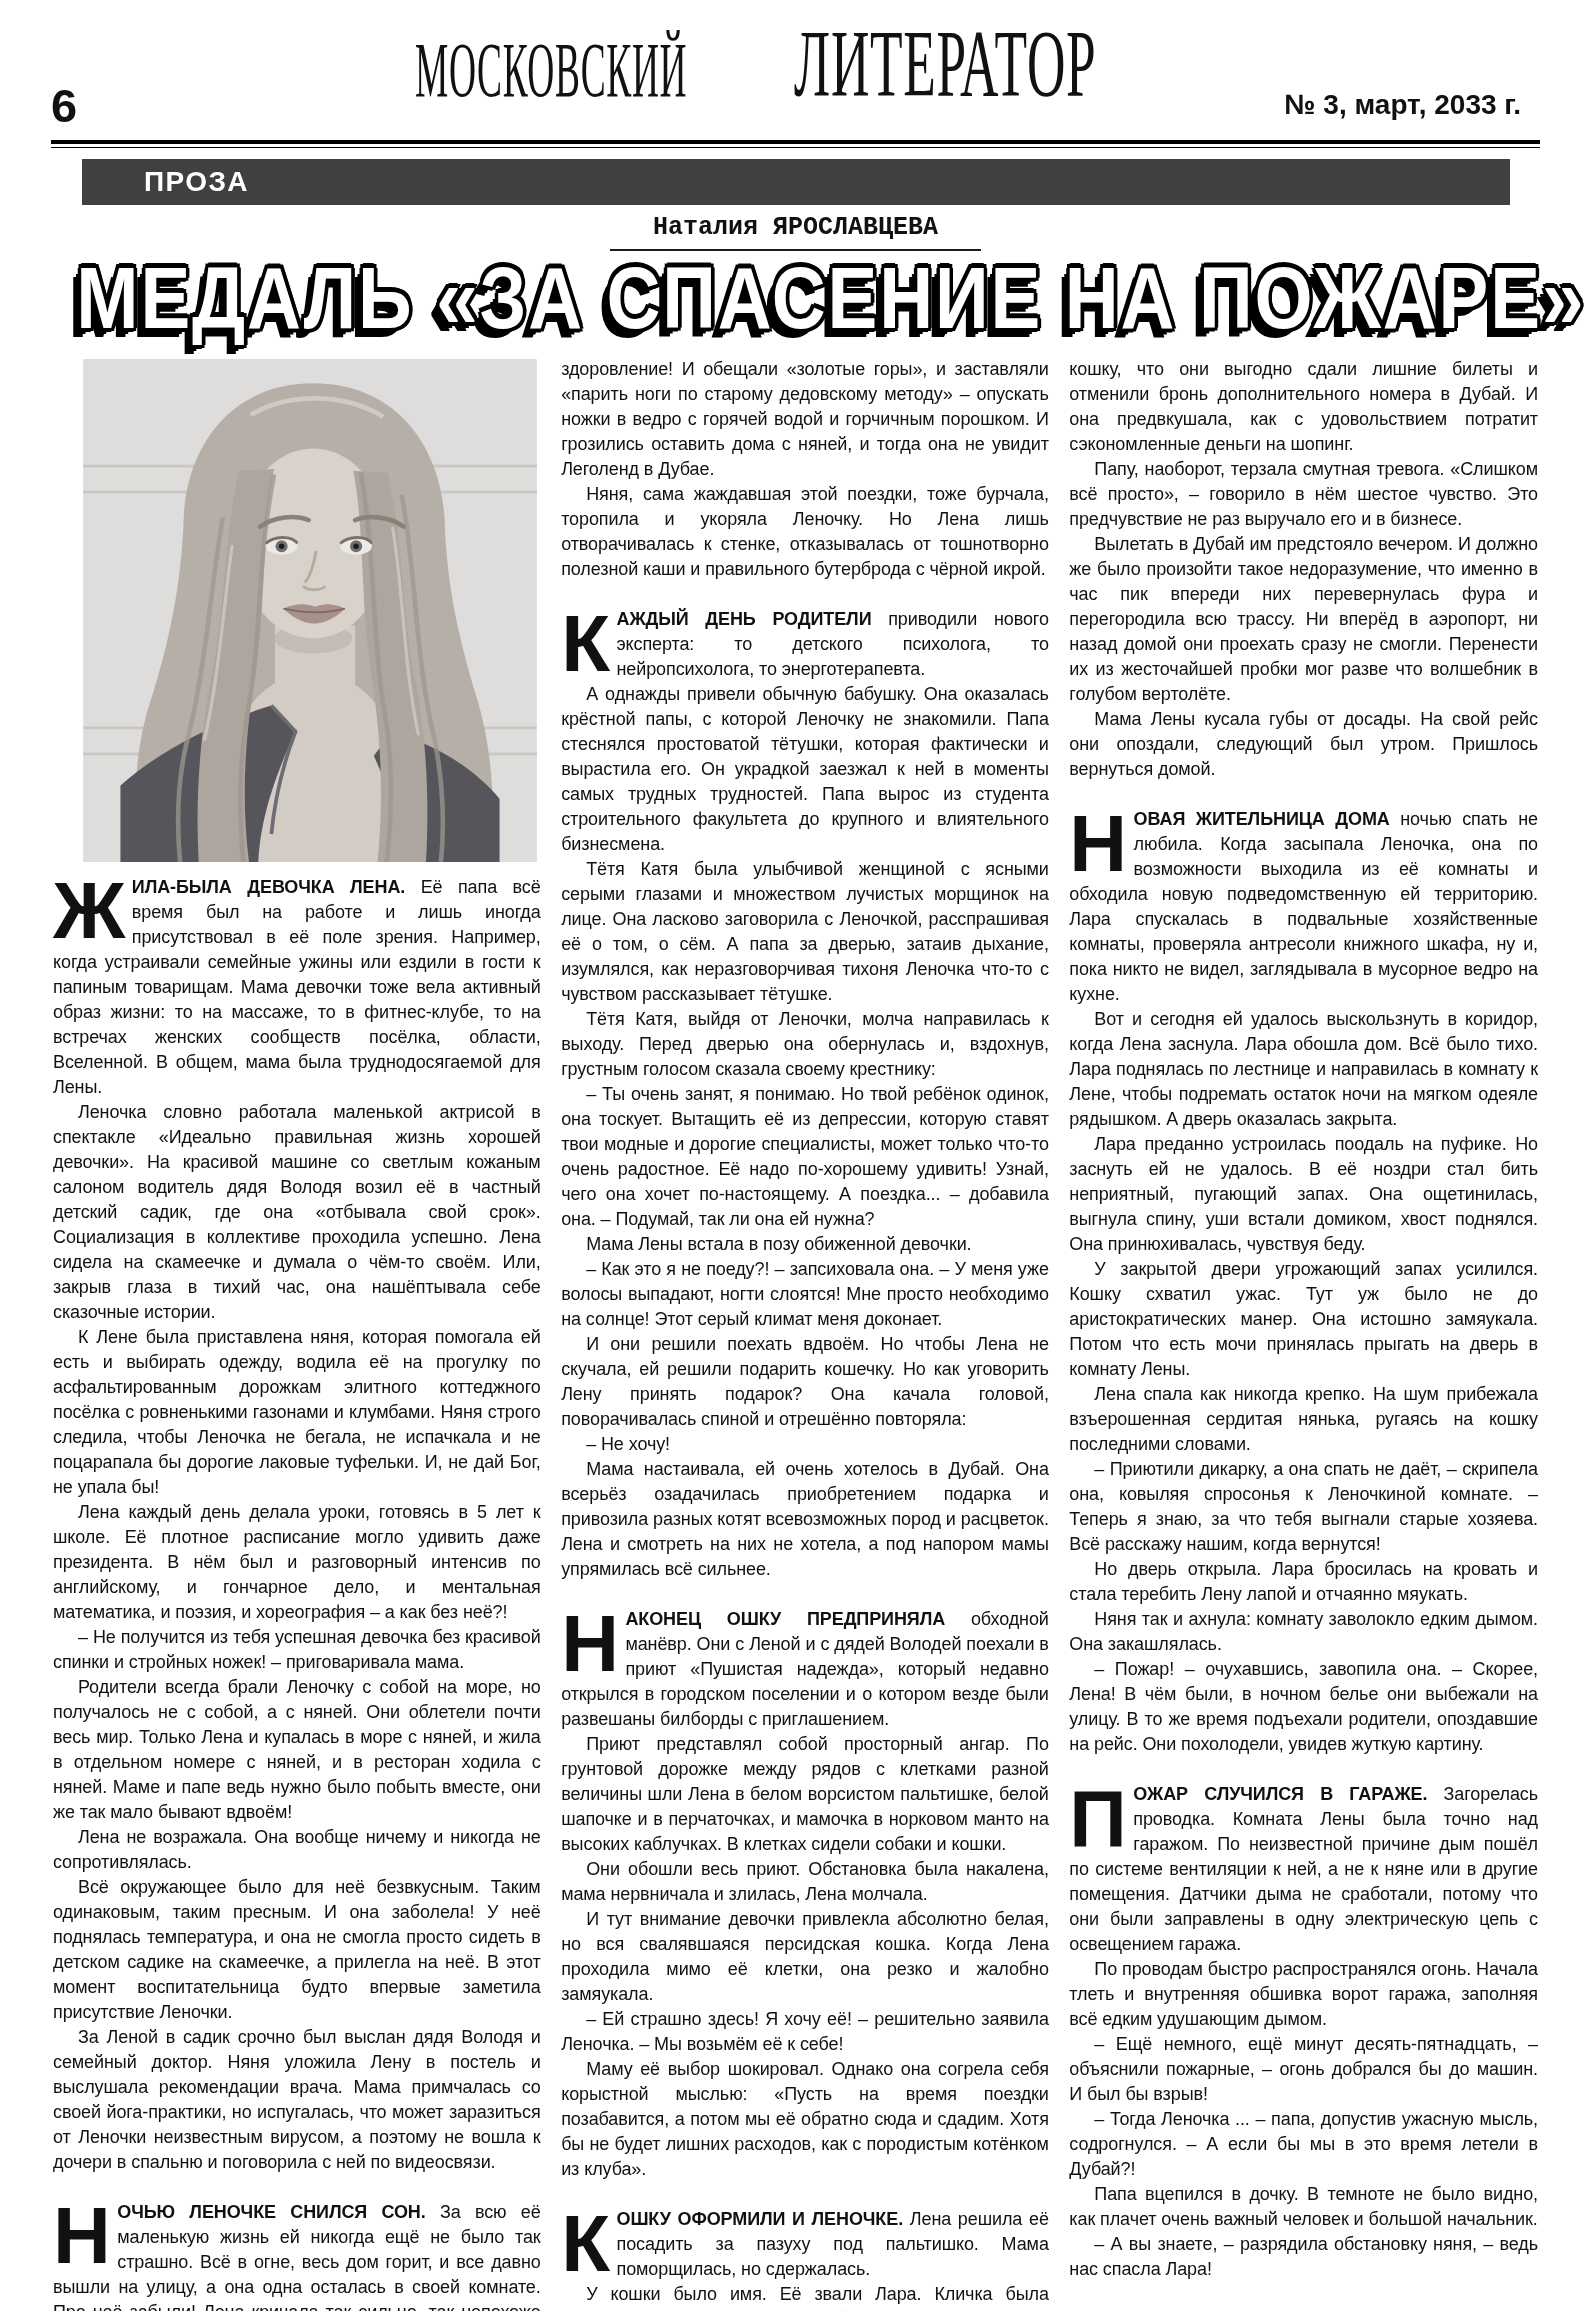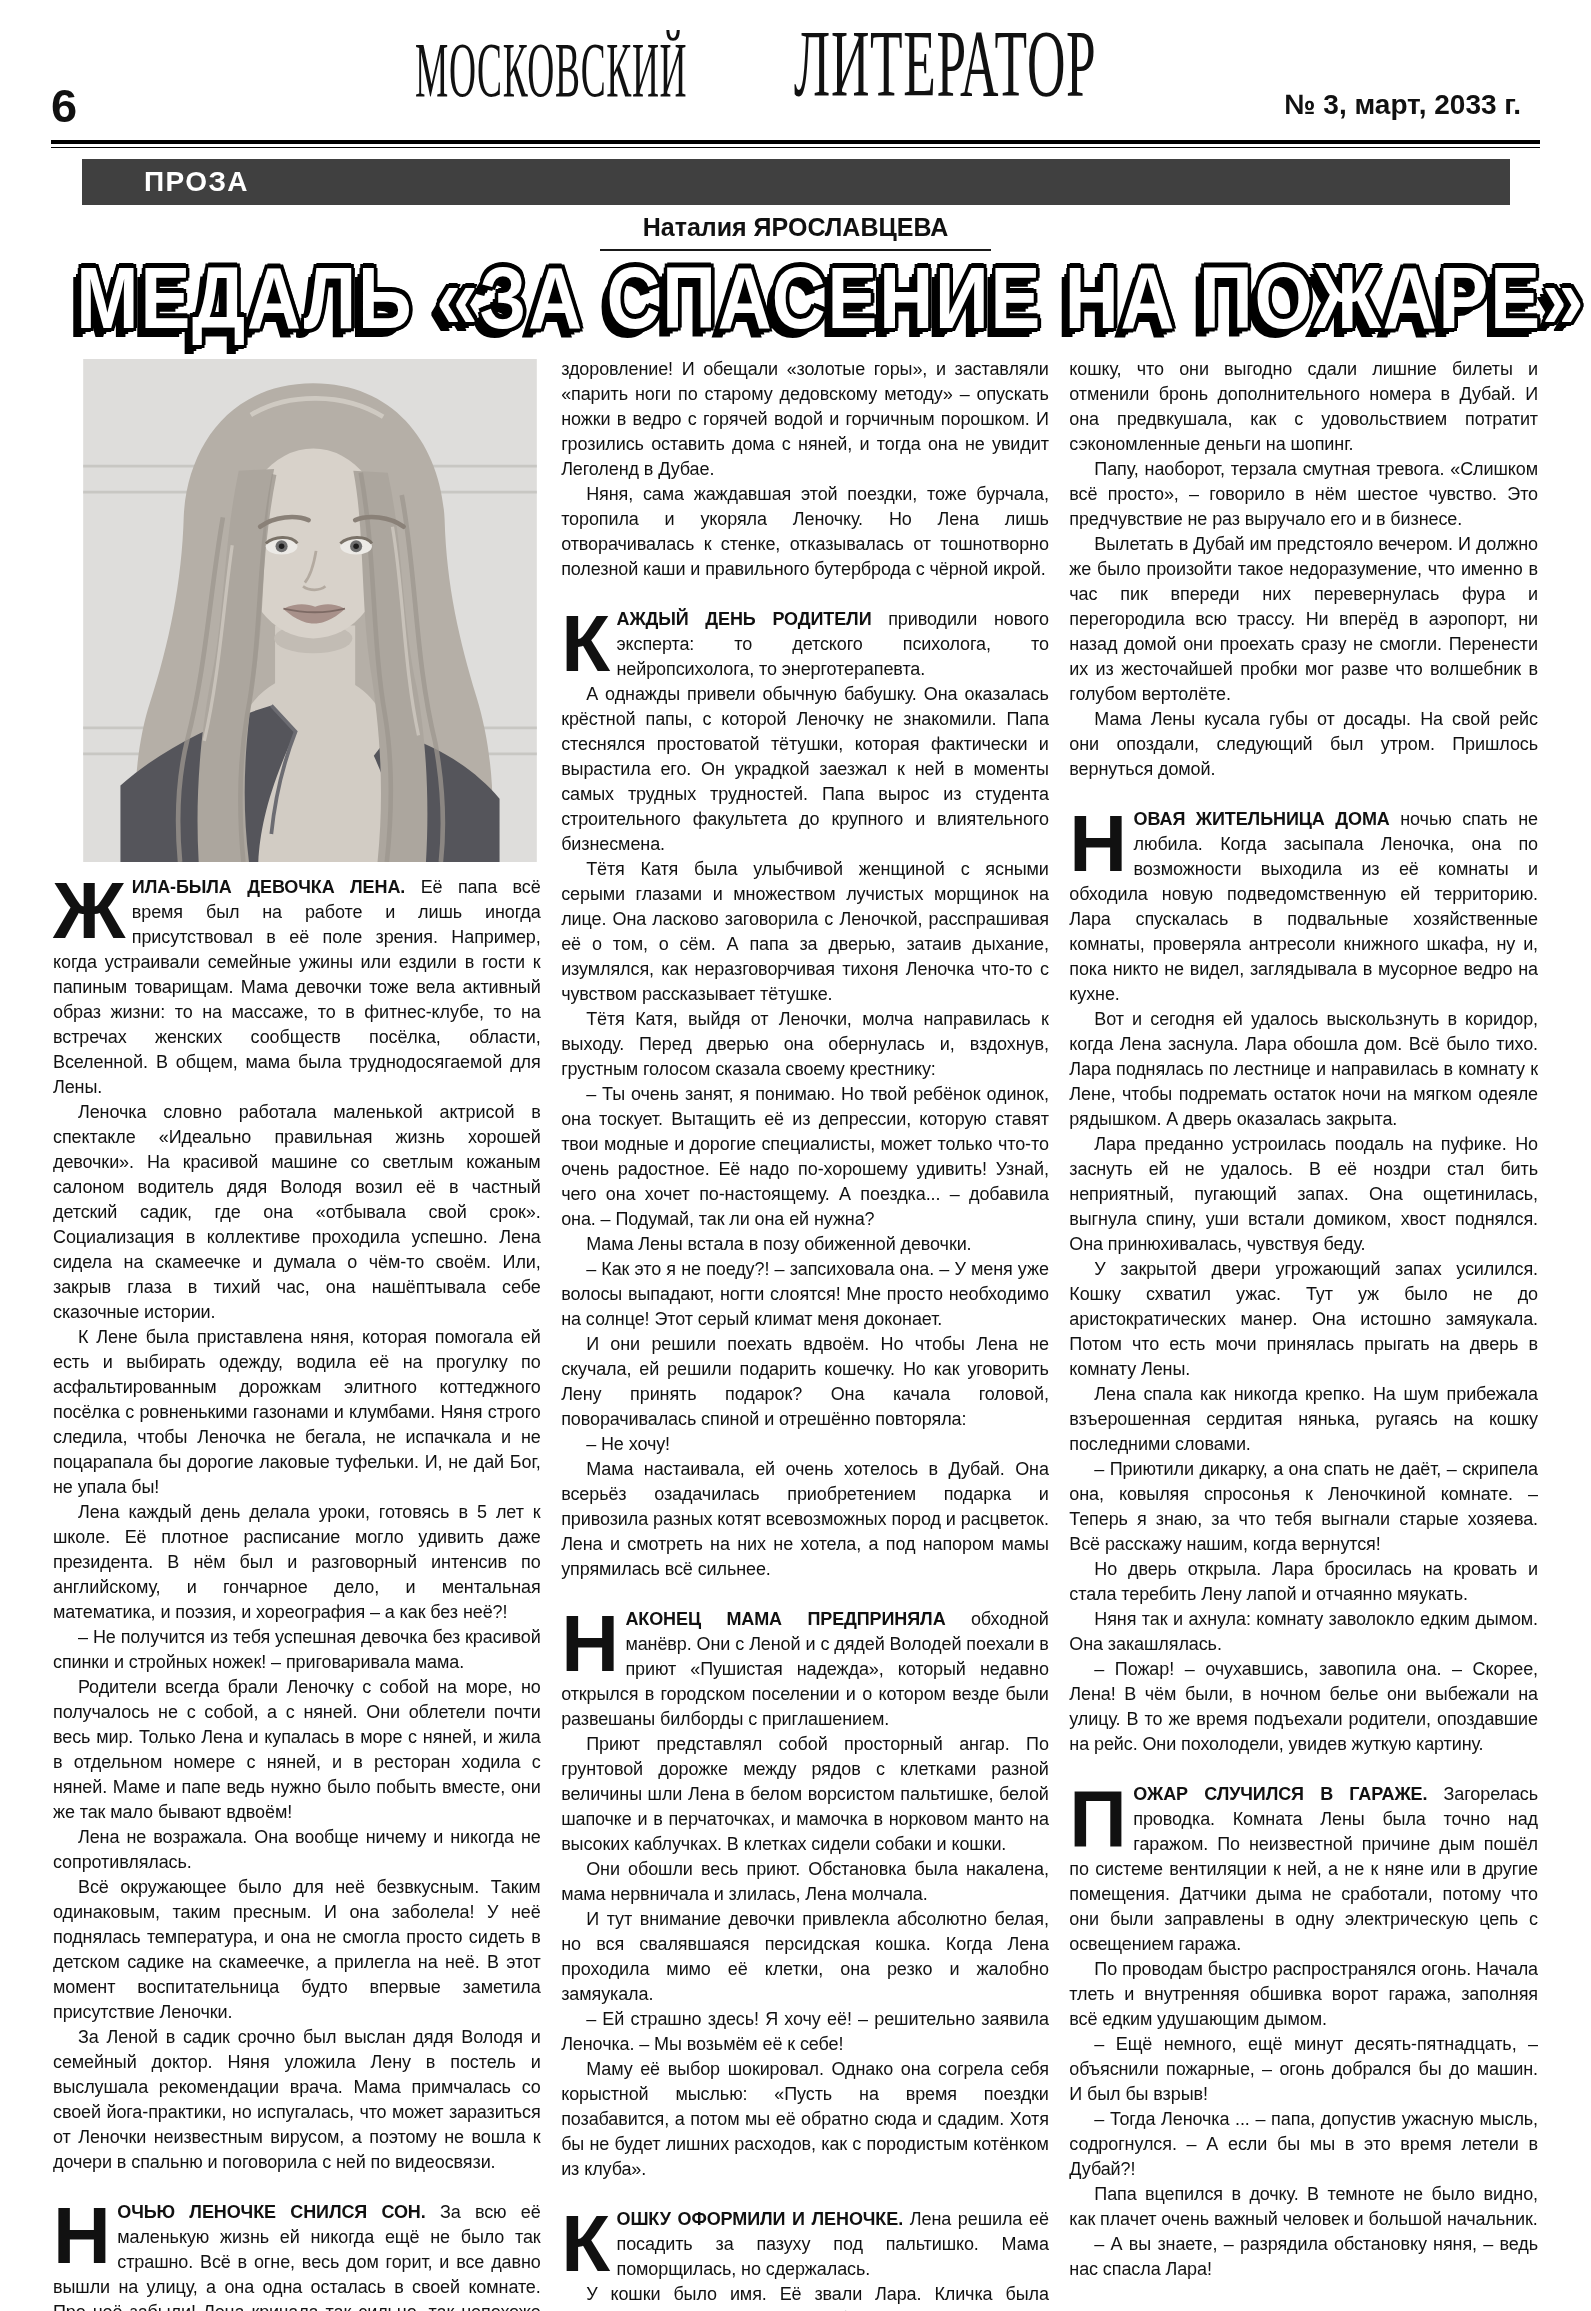--- a/index.html
+++ b/index.html
@@ -15,21 +15,21 @@
     font-size:52px;letter-spacing:0.9px;transform:scale(.72,1.52);transform-origin:50% 100%;
     vertical-align:baseline;}
   .masthead .w2{display:inline-block;font-family:"Liberation Serif",serif;
     font-size:72px;letter-spacing:0.9px;transform:scale(.74,1.32);transform-origin:50% 100%;
     margin-left:-3.7px;vertical-align:baseline;}
   .rule{position:absolute;left:51px;right:51px;top:140px;height:2.8px;
     border-top:4.7px solid #000;border-bottom:1.9px solid #000;}
   .section-bar{position:absolute;left:82px;top:159px;width:1428px;height:46px;background:#404040;}
   .section-bar span{display:block;color:#fff;font-weight:bold;font-size:28px;
     line-height:46px;padding-left:62px;letter-spacing:1.4px;}
-  .author-wrap{position:absolute;left:0;right:0;top:213px;text-align:center;}
+  .author-wrap{position:absolute;left:0;right:0;top:213px;text-align:center;font-family:Liberation Mono, monospace;}
   .author-wrap span{display:inline-block;font-size:25px;font-weight:bold;
     padding:0 43px 6.5px 43px;border-bottom:2.8px double #1a1a1a;}
   .headline-wrap{position:absolute;left:53px;width:1485px;top:248px;text-align:center;}
   .headline{display:inline-block;font-size:77px;font-weight:bold;letter-spacing:1.9px;
     white-space:nowrap;transform:scale(.97,1.12);transform-origin:50% 0;color:#fff;
     text-shadow:
       -2.8px -2.8px 0 #000, 2.8px -2.8px 0 #000,-2.8px 2.8px 0 #000, 2.8px 2.8px 0 #000,
       -3.7px 0 0 #000, 3.7px 0 0 #000, 0 -3.7px 0 #000, 0 3.7px 0 #000,
       -8.4px 8.4px 0 #000,-5.6px 5.6px 0 #000;}
   
@@ -151,21 +151,21 @@
         <p class="para sect"><span class="dropcap">К</span><b class="lead">АЖДЫЙ ДЕНЬ РОДИТЕЛИ </b>приводили нового эксперта: то детского психолога, то нейропсихолога, то энерготерапевта.</p>
         <p class="para">А однажды привели обычную бабушку. Она оказалась крёстной папы, с которой Леночку не знакомили. Папа стеснялся простоватой тётушки, которая фактически и вырастила его. Он украдкой заезжал к ней в моменты самых трудных трудностей. Папа вырос из студента строительного факультета до крупного и влиятельного бизнесмена.</p>
         <p class="para">Тётя Катя была улыбчивой женщиной с ясными серыми глазами и множеством лучистых морщинок на лице. Она ласково заговорила с Леночкой, расспрашивая её о том, о сём. А папа за дверью, затаив дыхание, изумлялся, как неразговорчивая тихоня Леночка что-то с чувством рассказывает тётушке.</p>
         <p class="para">Тётя Катя, выйдя от Леночки, молча направилась к выходу. Перед дверью она обернулась и, вздохнув, грустным голосом сказала своему крестнику:</p>
         <p class="para">– Ты очень занят, я понимаю. Но твой ребёнок одинок, она тоскует. Вытащить её из депрессии, которую ставят твои модные и дорогие специалисты, может только что-то очень радостное. Её надо по-хорошему удивить! Узнай, чего она хочет по-настоящему. А поездка... – добавила она. – Подумай, так ли она ей нужна?</p>
         <p class="para">Мама Лены встала в позу обиженной девочки.</p>
         <p class="para">– Как это я не поеду?! – запсиховала она. – У меня уже волосы выпадают, ногти слоятся! Мне просто необходимо на солнце! Этот серый климат меня доконает.</p>
         <p class="para">И они решили поехать вдвоём. Но чтобы Лена не скучала, ей решили подарить кошечку. Но как уговорить Лену принять подарок? Она качала головой, поворачивалась спиной и отрешённо повторяла:</p>
         <p class="para">– Не хочу!</p>
         <p class="para">Мама настаивала, ей очень хотелось в Дубай. Она всерьёз озадачилась приобретением подарка и привозила разных котят всевозможных пород и расцветок. Лена и смотреть на них не хотела, а под напором мамы упрямилась всё сильнее.</p>
-        <p class="para sect"><span class="dropcap">Н</span><b class="lead">АКОНЕЦ МАМА ПРЕДПРИНЯЛА </b>обходной манёвр. Они с Леной и с дядей Володей поехали в приют «Пушистая надежда», который недавно открылся в городском поселении и о котором везде были развешаны билборды с приглашением.</p>
+        <p class="para sect"><span class="dropcap">Н</span><b class="lead">АКОНЕЦ ОШКУ ПРЕДПРИНЯЛА </b>обходной манёвр. Они с Леной и с дядей Володей поехали в приют «Пушистая надежда», который недавно открылся в городском поселении и о котором везде были развешаны билборды с приглашением.</p>
         <p class="para">Приют представлял собой просторный ангар. По грунтовой дорожке между рядов с клетками разной величины шли Лена в белом ворсистом пальтишке, белой шапочке и в перчаточках, и мамочка в норковом манто на высоких каблучках. В клетках сидели собаки и кошки.</p>
         <p class="para">Они обошли весь приют. Обстановка была накалена, мама нервничала и злилась, Лена молчала.</p>
         <p class="para">И тут внимание девочки привлекла абсолютно белая, но вся свалявшаяся персидская кошка. Когда Лена проходила мимо её клетки, она резко и жалобно замяукала.</p>
         <p class="para">– Ей страшно здесь! Я хочу её! – решительно заявила Леночка. – Мы возьмём её к себе!</p>
         <p class="para">Маму её выбор шокировал. Однако она согрела себя корыстной мыслью: «Пусть на время поездки позабавится, а потом мы её обратно сюда и сдадим. Хотя бы не будет лишних расходов, как с породистым котёнком из клуба».</p>
         <p class="para sect"><span class="dropcap">К</span><b class="lead">ОШКУ ОФОРМИЛИ И ЛЕНОЧКЕ. </b>Лена решила её посадить за пазуху под пальтишко. Мама поморщилась, но сдержалась.</p>
         <p class="para">У кошки было имя. Её звали Лара. Кличка была написана на ошейнике от блох, затерявшемся в спутанной шерсти. Длинная шерсть свалялась в колтуны. Кошка сильно страдала, ей было больно.</p>
       </div>
   </div>
 

